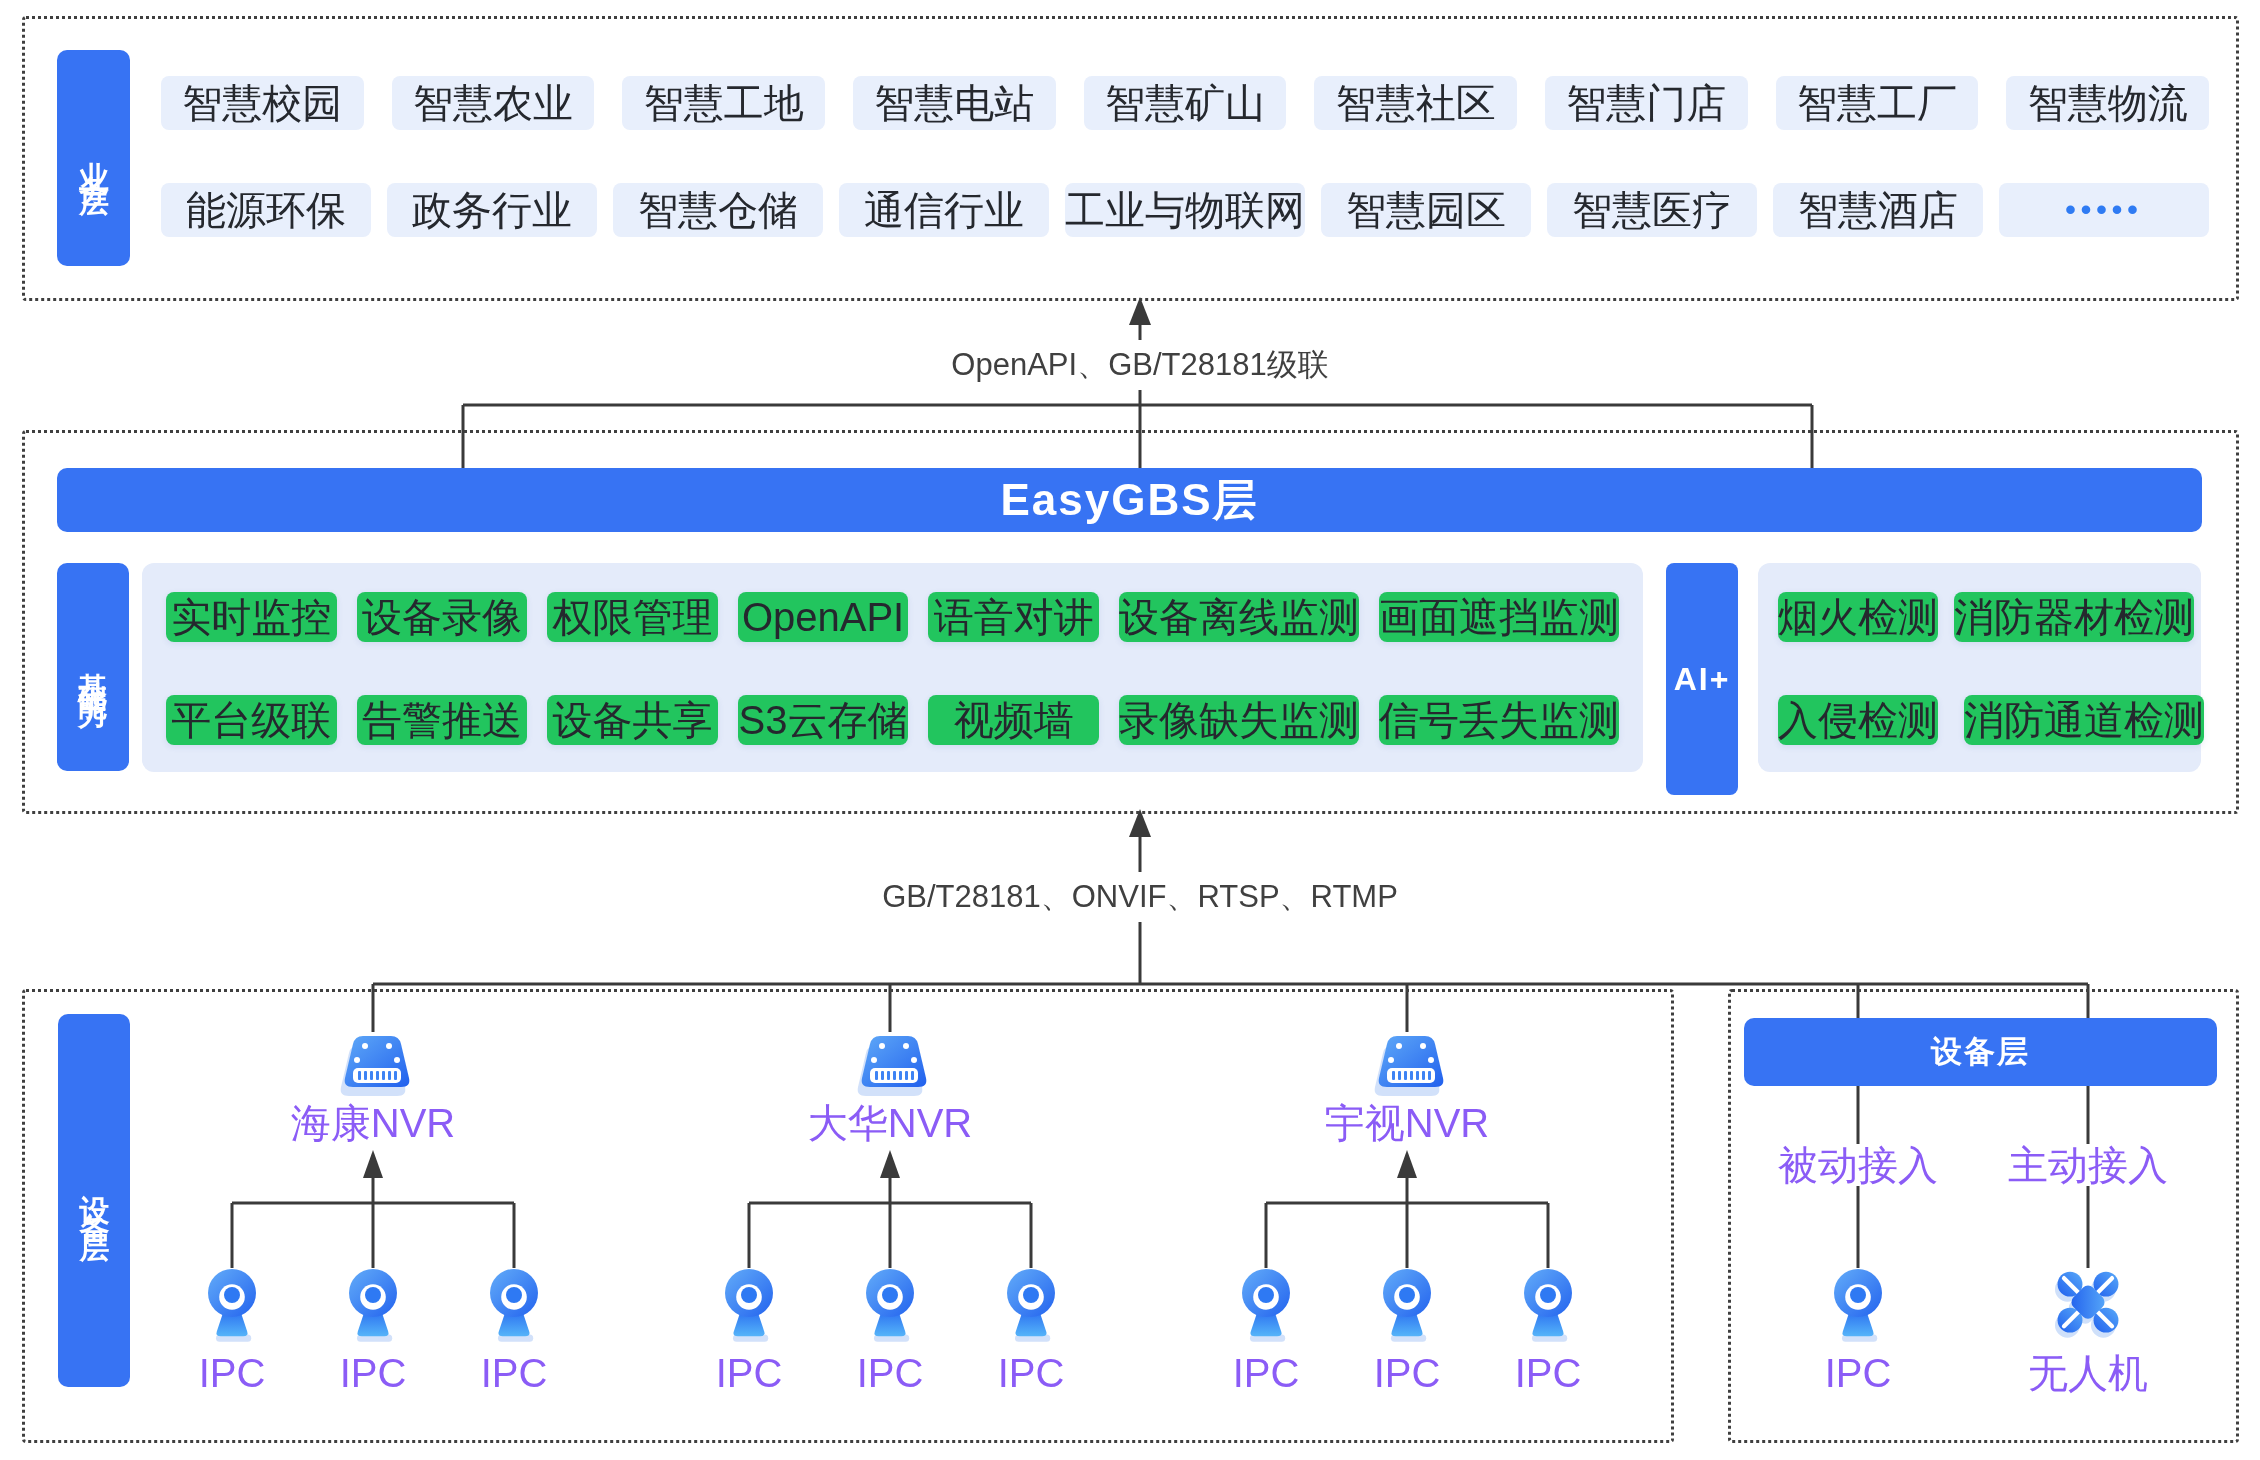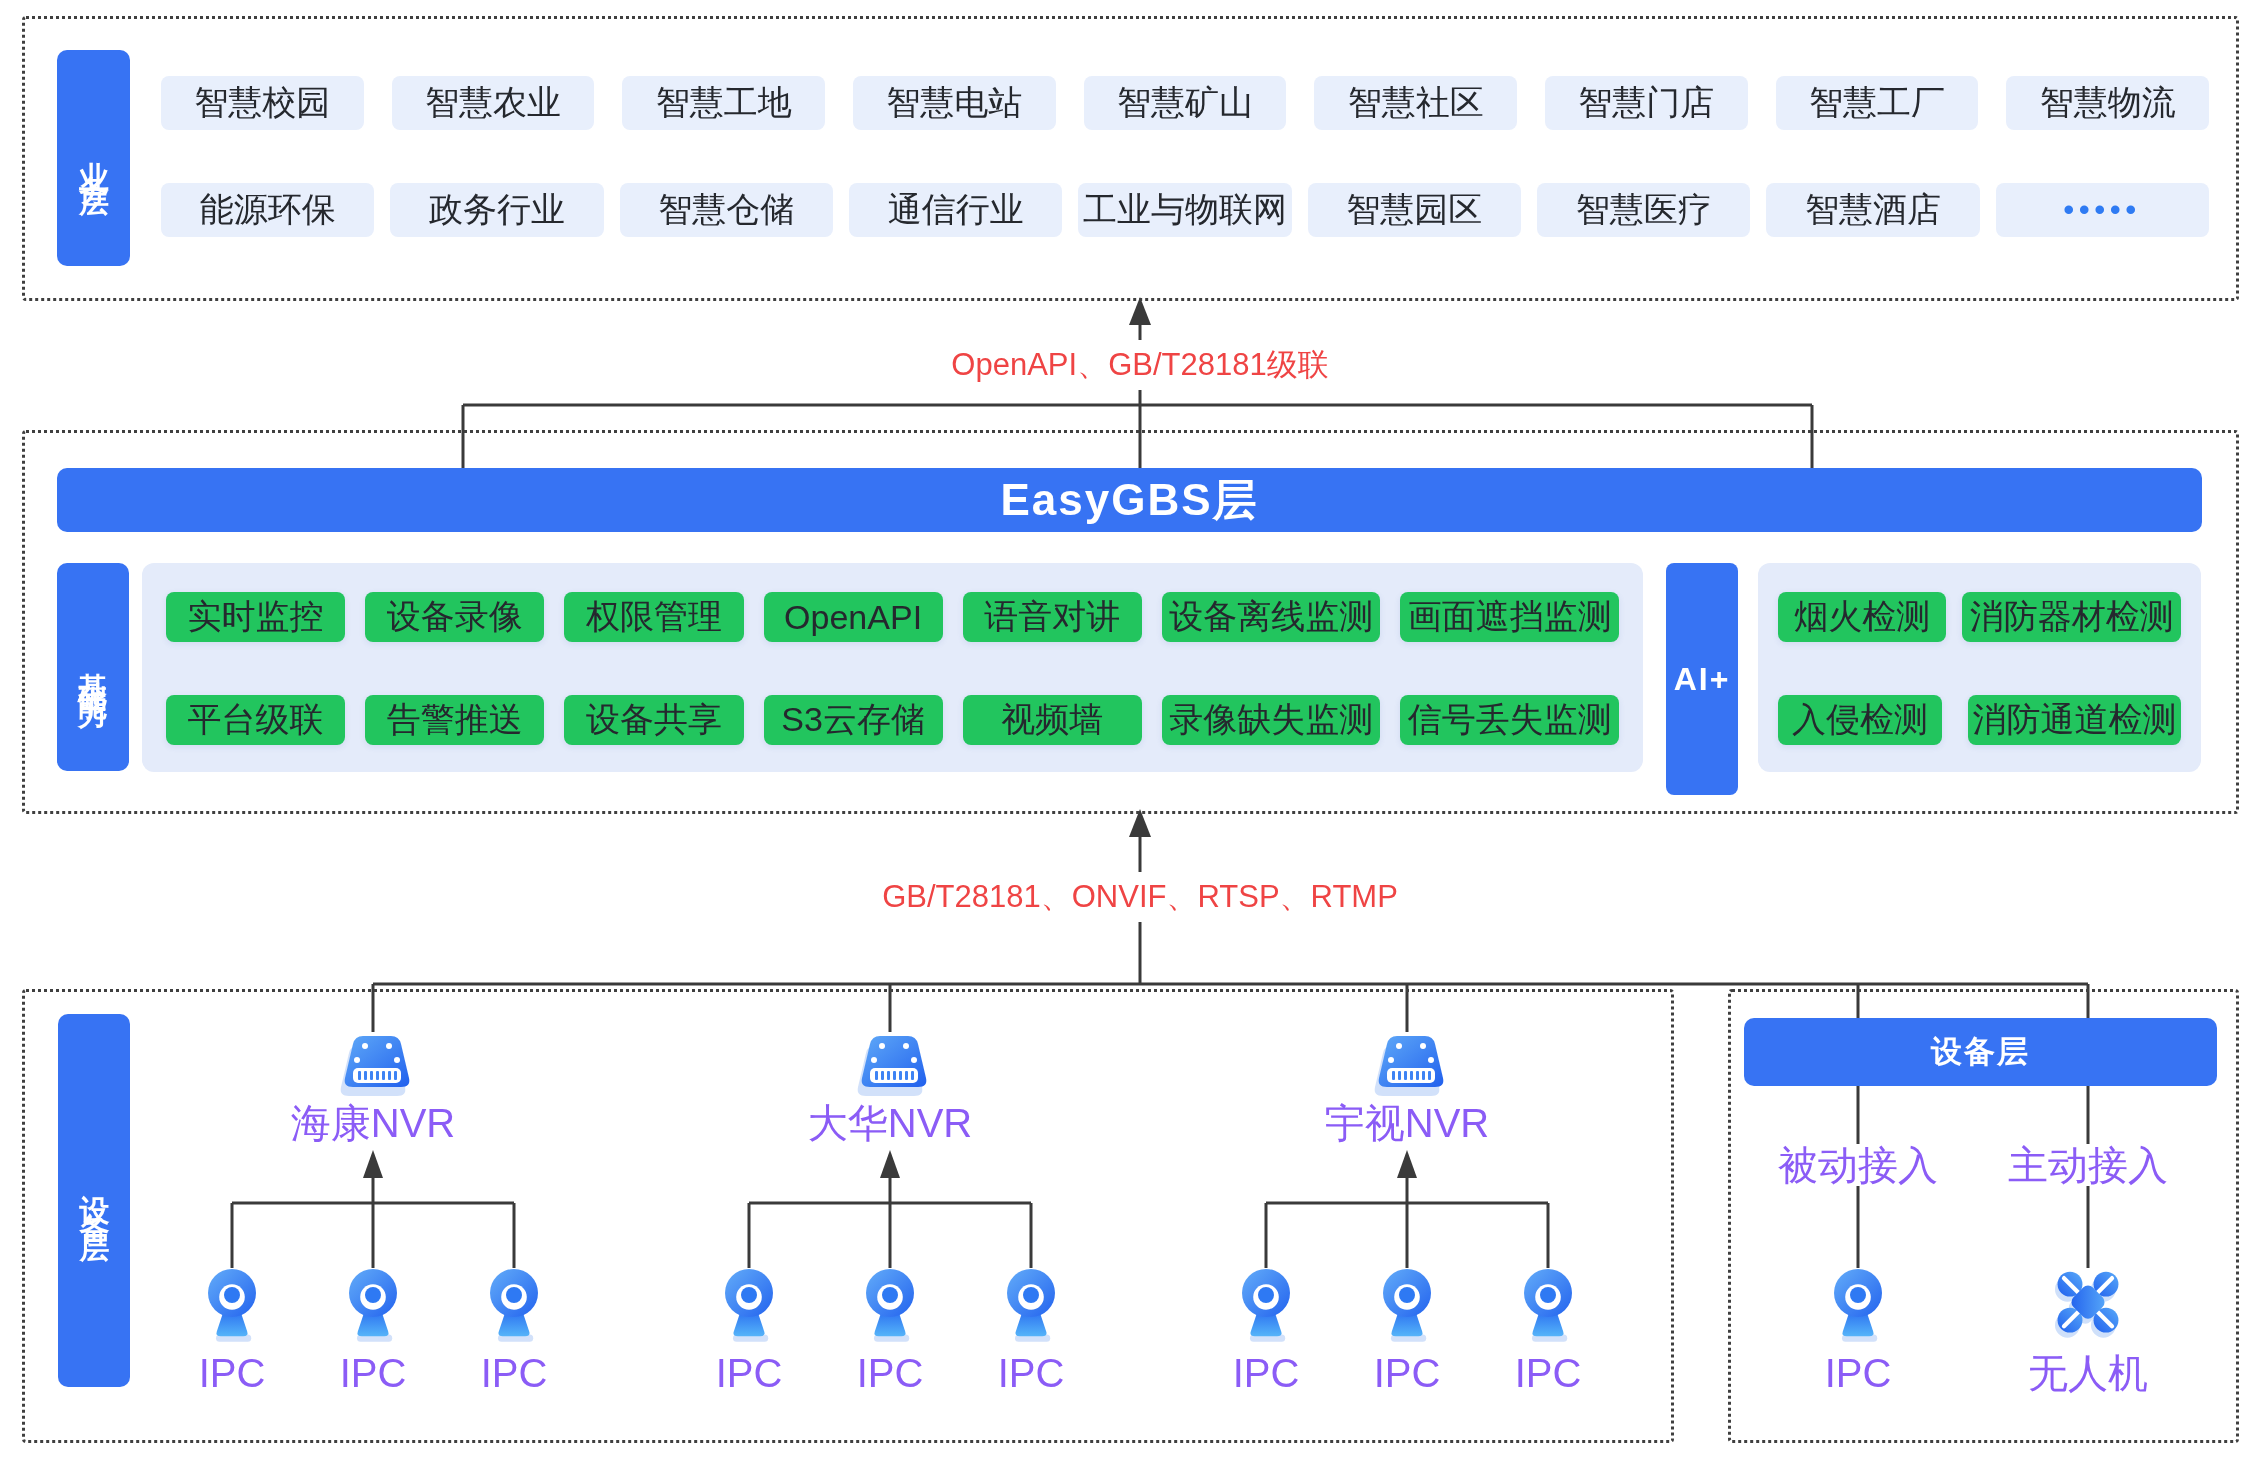--- a/index.html
+++ b/index.html
@@ -16,29 +16,29 @@
             font-weight:bold; font-size:30px; }
 
   .hlabel-bar { position:absolute; z-index:3; background:#3773F3; color:#fff; border-radius:10px;
             display:flex; align-items:center; justify-content:center;
             font-weight:bold; letter-spacing:2px; }
 
   .panel { position:absolute; z-index:2; background:#E4EBFA; border-radius:12px; }
 
   .chip-row { position:absolute; z-index:3; display:flex; }
   .chip { display:flex; align-items:center; justify-content:center;
-          border-radius:8px; font-size:34px; color:#25282E; white-space:nowrap; }
+          border-radius:8px; font-size:40px; color:#25282E; white-space:nowrap; }
   .chip-blue { background:#E8EFFC; flex:1; height:54px; }
   .chip-white { background:#22c55e; flex:1; height:50px; box-shadow:0 2px 6px rgba(45,80,160,0.10); }
   .chip-wide { flex:1.22; }
   .chip-xwide { flex:1.3; }
   .chip-dots { color:#2F7BF3; font-size:30px; letter-spacing:5px; font-weight:bold; }
 
   .conn-label { position:absolute; z-index:3; background:#fff; display:flex; align-items:center; justify-content:center;
-                font-size:31px; color:#ef4444; white-space:nowrap; }
+                font-size:31px; color:#404040; white-space:nowrap; }
 
   .node-label { position:absolute; z-index:3; display:flex; align-items:center; justify-content:center;
                 font-size:40px; color:#8b5cf6; white-space:nowrap; }
   .mask-label { background:#fff; }
 
   .icon { position:absolute; z-index:3; }
 </style>
 </head>
 <body>
 

